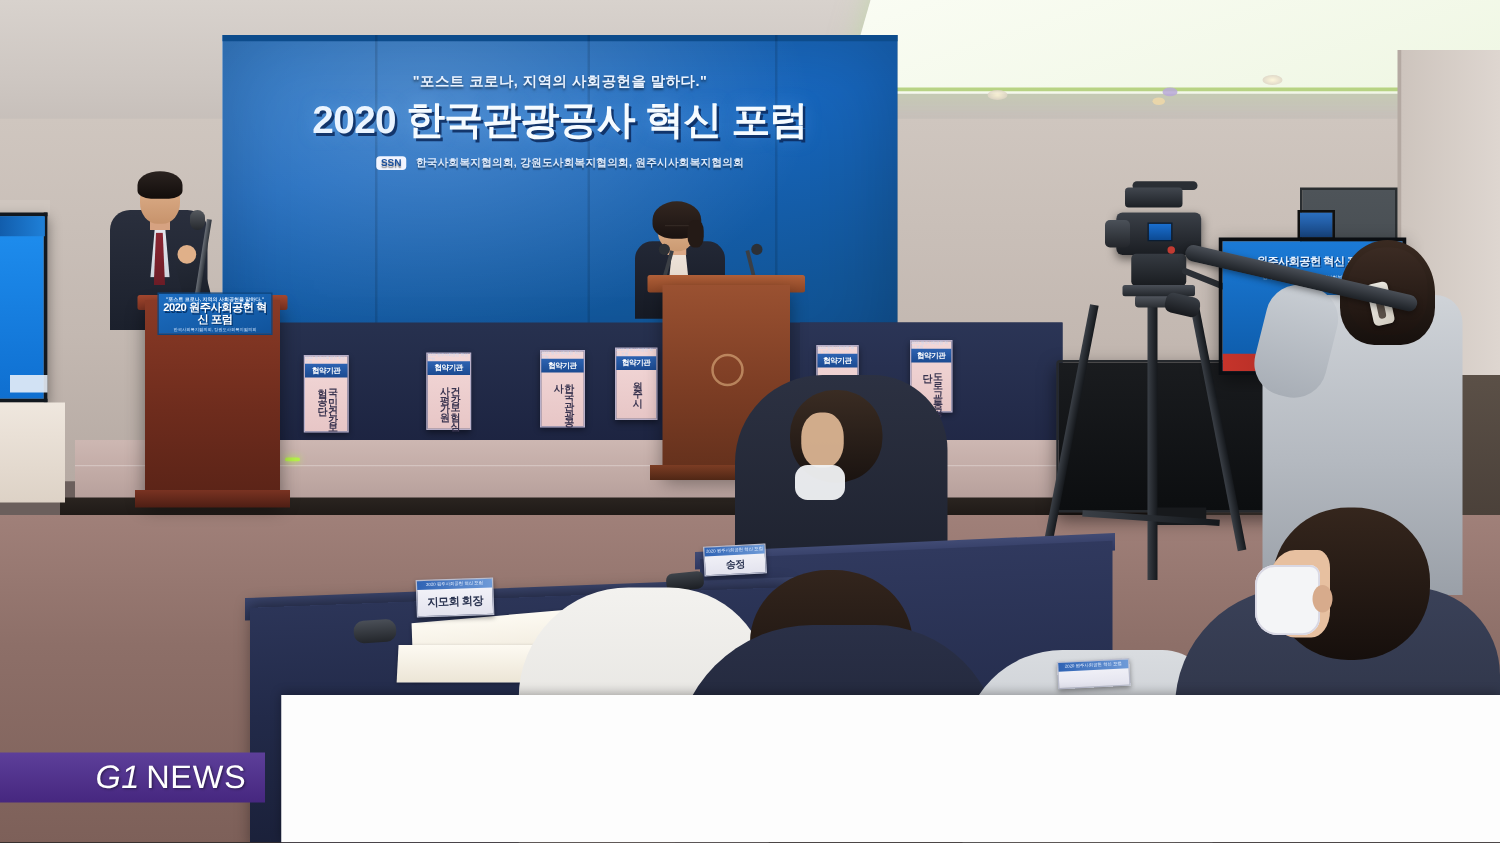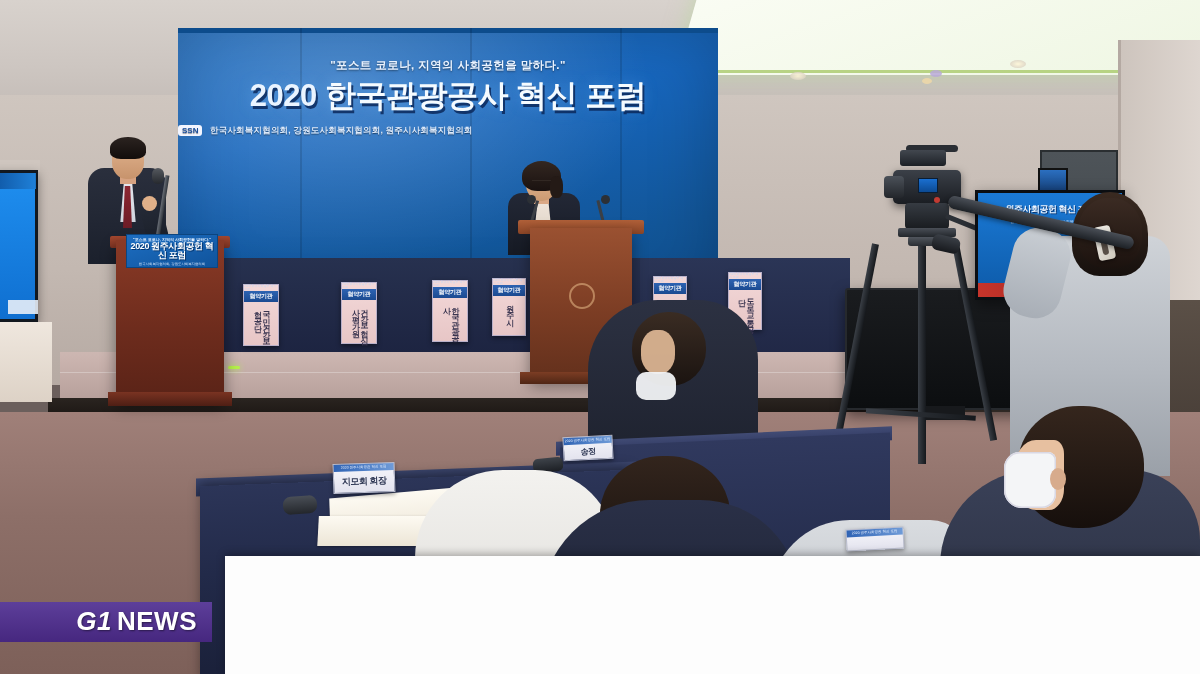--- a/index.html
+++ b/index.html
@@ -40,21 +40,21 @@
   .banner-top{left:178px;top:28px;width:540px;height:5px;background:#0d4c8c;}
 
   .bn-quote{left:178px;top:58px;width:540px;text-align:center;
     color:#eaf3ff;font-size:11.5px;font-weight:bold;letter-spacing:.4px;
     text-shadow:0 1px 2px rgba(0,0,0,.5);}
   .bn-title{left:178px;top:80px;width:540px;text-align:center;
     font-size:31px;font-weight:bold;letter-spacing:-.5px;line-height:1;
     color:#fdfdff;text-shadow:2px 3px 0 rgba(10,40,90,.85),0 0 14px rgba(120,190,255,.35);}
   .bn-title .num{color:#eaf4ff;}
   .bn-title .hl{color:#f5fbff;}
-  .bn-orgline{left:178px;top:125px;width:540px;text-align:left;
+  .bn-orgline{left:178px;top:125px;width:540px;text-align:center;
     color:#dce9fa;font-size:8.5px;font-weight:bold;letter-spacing:.2px;
     text-shadow:0 1px 1px rgba(0,0,0,.45);}
   .ssn{display:inline-block;background:#f2f5ff;color:#1a4f9c;
     font-size:8px;font-weight:bold;border-radius:3px;padding:1px 4px;
     margin-right:5px;vertical-align:middle;letter-spacing:0;}
 
   
   .stage-skirt{left:150px;top:258px;width:700px;height:102px;
     background:linear-gradient(#27314f,#1c2340);}
   .stage-skirt2{left:640px;top:258px;width:210px;height:102px;
@@ -285,21 +285,21 @@
   .caption-band{left:225px;top:556px;width:975px;height:118px;
     background:#fdfdfd;box-shadow:0 -2px 8px rgba(0,0,0,.3);}
   .caption-text{left:240px;top:560px;width:950px;height:108px;
     display:flex;align-items:center;justify-content:center;
     color:#151515;font-size:50px;font-weight:bold;letter-spacing:-2px;
     white-space:nowrap;}
   .logo-bar{left:0;top:602px;width:212px;height:40px;
     background:linear-gradient(#5d3f9a,#46277f);}
   .logo-text{left:0;top:602px;width:205px;height:39px;
     display:flex;align-items:center;justify-content:flex-end;
-    color:#fff;font-size:26px;font-weight:bold;letter-spacing:.5px;
+    color:#fff;font-size:26px;font-weight:normal;letter-spacing:.5px;
     padding-right:8px;text-shadow:1px 1px 2px rgba(0,0,0,.45);}
   .logo-text .g1{font-style:italic;margin-right:5px;}
 </style>
 </head>
 <body>
 
 <div id="stage">
 
   <div class="abs ceiling"></div>
   <div class="abs ceiling-panel"></div>

